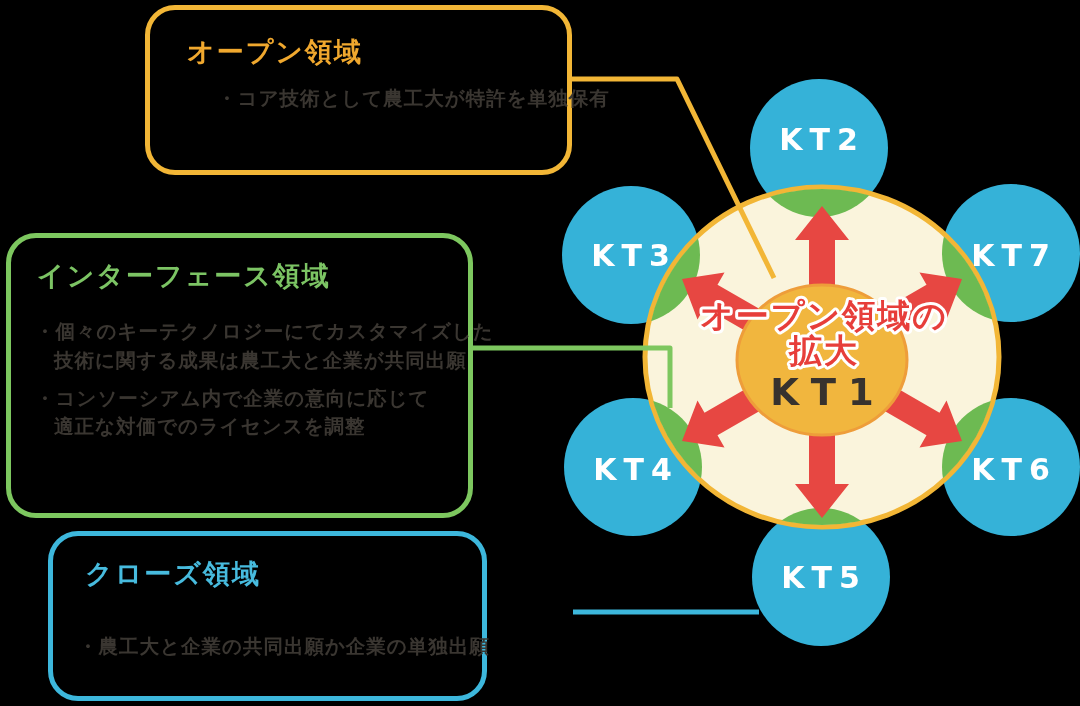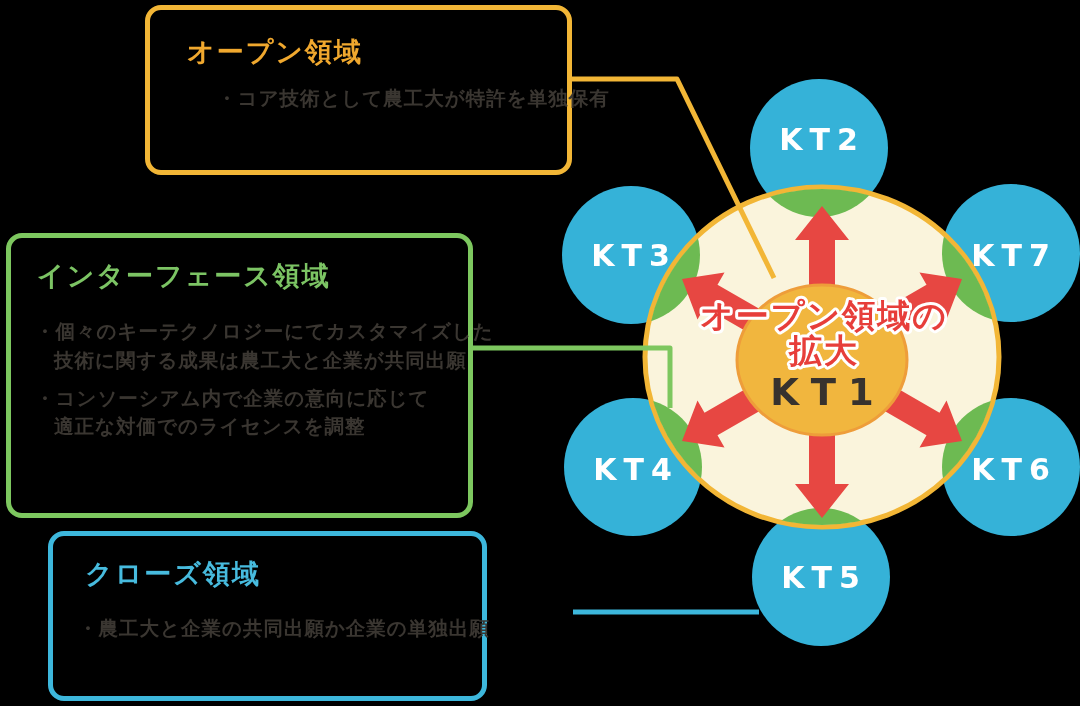--- a/index.html
+++ b/index.html
@@ -11,21 +11,21 @@
     --arrow-red:#e74742; --caption-red:#e73e3a;
     --body-text:#3a3631; --hub-text:#37322e; --label-white:#ffffff;
   }
   html,body{margin:0;padding:0;}
   body{
     width:1080px;height:706px;background:var(--bg);
     font-family:"DejaVu Sans",sans-serif;position:relative;overflow:hidden;
   }
   #stage{position:absolute;left:0;top:0;width:1080px;height:706px;}
   #diagram-svg{position:absolute;left:0;top:0;z-index:0;}
-  .box{position:absolute;box-sizing:border-box;border:5px solid;border-radius:16px;z-index:1;background:transparent;}
+  .box{position:absolute;box-sizing:border-box;border:5px solid;border-radius:30px;z-index:1;background:transparent;}
   .box-open{left:145px;top:5px;width:427px;height:170px;border-color:var(--orange);}
   .box-if{left:6px;top:233px;width:467px;height:285px;border-color:var(--green-border);}
   .box-closed{left:48px;top:531px;width:439px;height:170px;border-color:var(--blue-border);}
   .box-title{position:absolute;font-size:27px;font-weight:bold;letter-spacing:2px;white-space:nowrap;}
   .box-open .box-title{left:37px;top:24px;color:var(--orange-title);}
   .box-if .box-title{left:26px;top:20px;color:var(--green-title);}
   .box-closed .box-title{left:32px;top:20px;color:var(--blue-title);}
   .bline{position:absolute;font-size:19.5px;font-weight:600;letter-spacing:1px;color:var(--body-text);white-space:nowrap;}
   
   .kt-label{fill:var(--label-white);font-size:30px;font-weight:600;letter-spacing:7px;text-anchor:middle;}
@@ -100,16 +100,16 @@
   <div class="box box-if">
     <div class="box-title">インターフェース領域</div>
     <div class="bline" style="left:24px;top:80px;">・個々のキーテクノロジーにてカスタマイズした</div>
     <div class="bline" style="left:43px;top:109px;">技術に関する成果は農工大と企業が共同出願</div>
     <div class="bline" style="left:24px;top:147px;">・コンソーシアム内で企業の意向に応じて</div>
     <div class="bline" style="left:43px;top:175px;">適正な対価でのライセンスを調整</div>
   </div>
 
   <div class="box box-closed">
     <div class="box-title">クローズ領域</div>
-    <div class="bline" style="left:25px;top:79px;">・農工大と企業の共同出願か企業の単独出願</div>
+    <div class="bline" style="left:25px;top:97px;">・農工大と企業の共同出願か企業の単独出願</div>
   </div>
 
 </div>
 
 </body></html>

